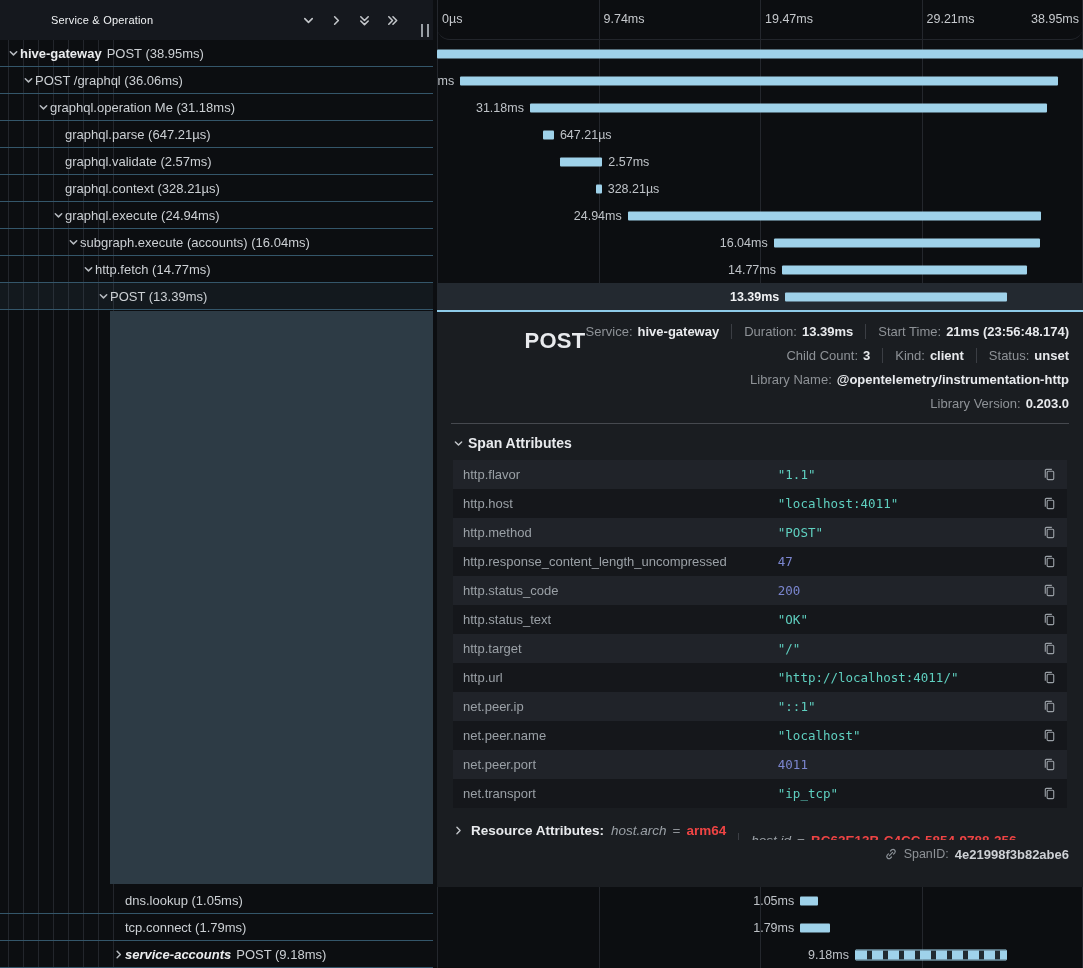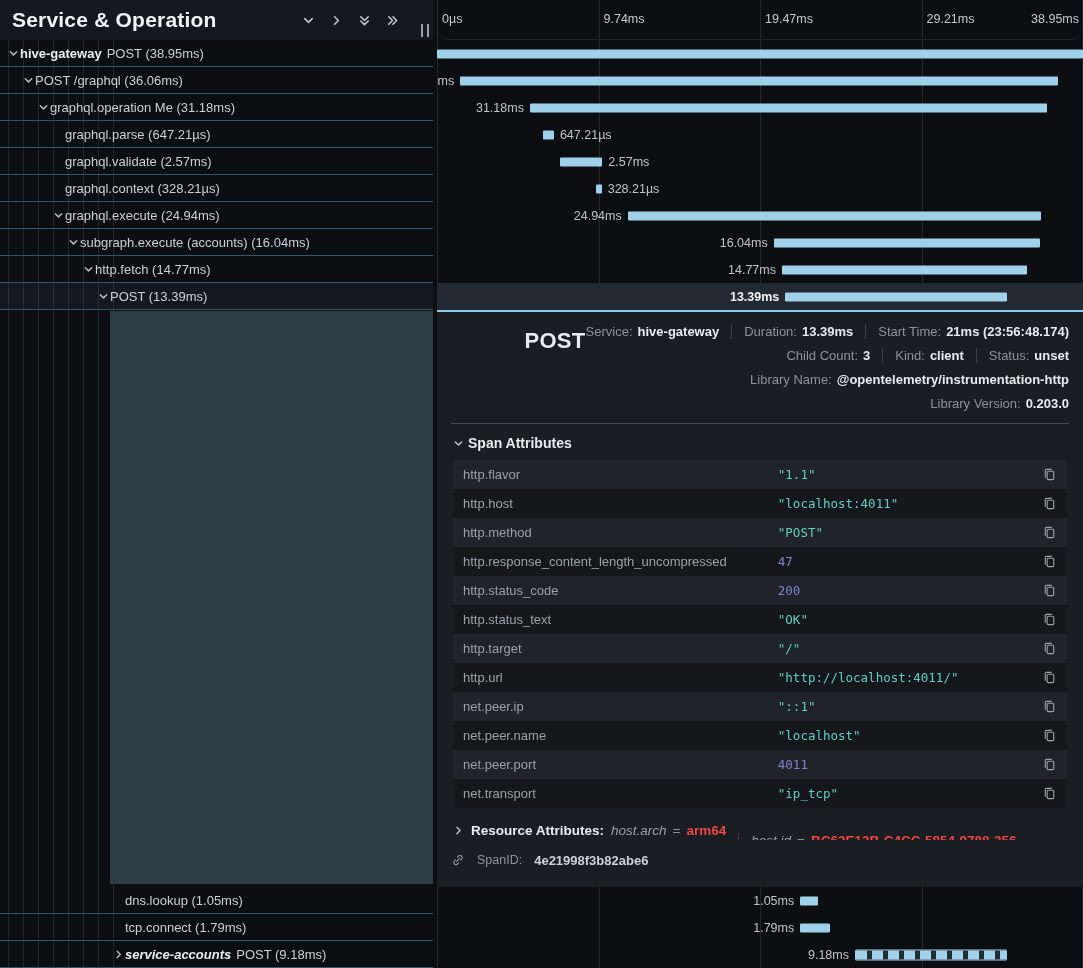--- a/index.html
+++ b/index.html
@@ -14,21 +14,21 @@
   .gridline { position:absolute; top:0; bottom:0; width:1px; background:#24272d; }
   .indent-guides { position:absolute; left:0; top:40px; width:433px; bottom:0; z-index:0; }
   .indent-guide { position:absolute; top:0; bottom:0; width:1px; background:#23262c; }
 
   
   .top { position:relative; display:flex; height:40px; z-index:2; }
   .panel-header {
     width:433px; flex:none; background:#15181e; display:flex; align-items:center;
     padding:0 34px 0 12px;
   }
-  .panel-header .title { flex:1; font-size:21px; font-weight:bold; color:#f1f3f5; letter-spacing:.2px; }
+  .panel-header .title { flex:1; font-size:11px; font-weight:normal; color:#f1f3f5; letter-spacing:.2px;margin-left:39px; }
   .header-icons { display:flex; gap:15px; align-items:center; color:#c3c6ca; }
   .hicon { width:13px; height:13px; display:flex; align-items:center; justify-content:center; cursor:pointer; }
   .resize-handle {
     position:absolute; left:421px; top:24px; width:8px; height:13px; z-index:3;
     border-left:2px solid #9aa0a6; border-right:2px solid #9aa0a6; cursor:col-resize;
   }
   .ruler { flex:1; margin-left:4px; position:relative; border-bottom:1px solid #22252b;border-radius:13px; }
   .tick-label { position:absolute; top:12px; font-size:12.5px; color:#c6c9cd; white-space:nowrap; }
 
   
@@ -97,22 +97,22 @@
     white-space:nowrap; overflow:hidden; cursor:pointer; height:20px;
   }
   .res-title { font-weight:bold; color:#e8eaed; }
   .res-items { display:flex; align-items:center; color:#9aa0a6; }
   .res-item { display:flex; gap:6px; align-items:center; }
   .res-item + .res-item { border-left:1px solid #3b3e44; margin-left:12px; padding-left:12px;margin-top:21px; }
   .res-key { color:#9aa0a6;font-style:italic; }
   .res-eq { color:#8e9297; }
   .res-val { color:#ef4444; font-weight:bold; }
   .spanid-row {
-    display:flex; justify-content:flex-start; align-items:center; gap:12px;
-    margin-top:11px; height:18px; font-size:12.5px;
+    display:flex; justify-content:flex-end; align-items:center; gap:6px;
+    margin-top:5px; height:18px; font-size:12.5px;
   }
   .link-icon { display:flex; align-items:center; color:#8a9096; cursor:pointer; }
   .spanid-label { color:#8e9297; }
   .spanid-value { color:#ced1d5; font-weight:bold; font-size:13px; }
 </style>
 </head>
 <body>
 
 <div class="app">
 

